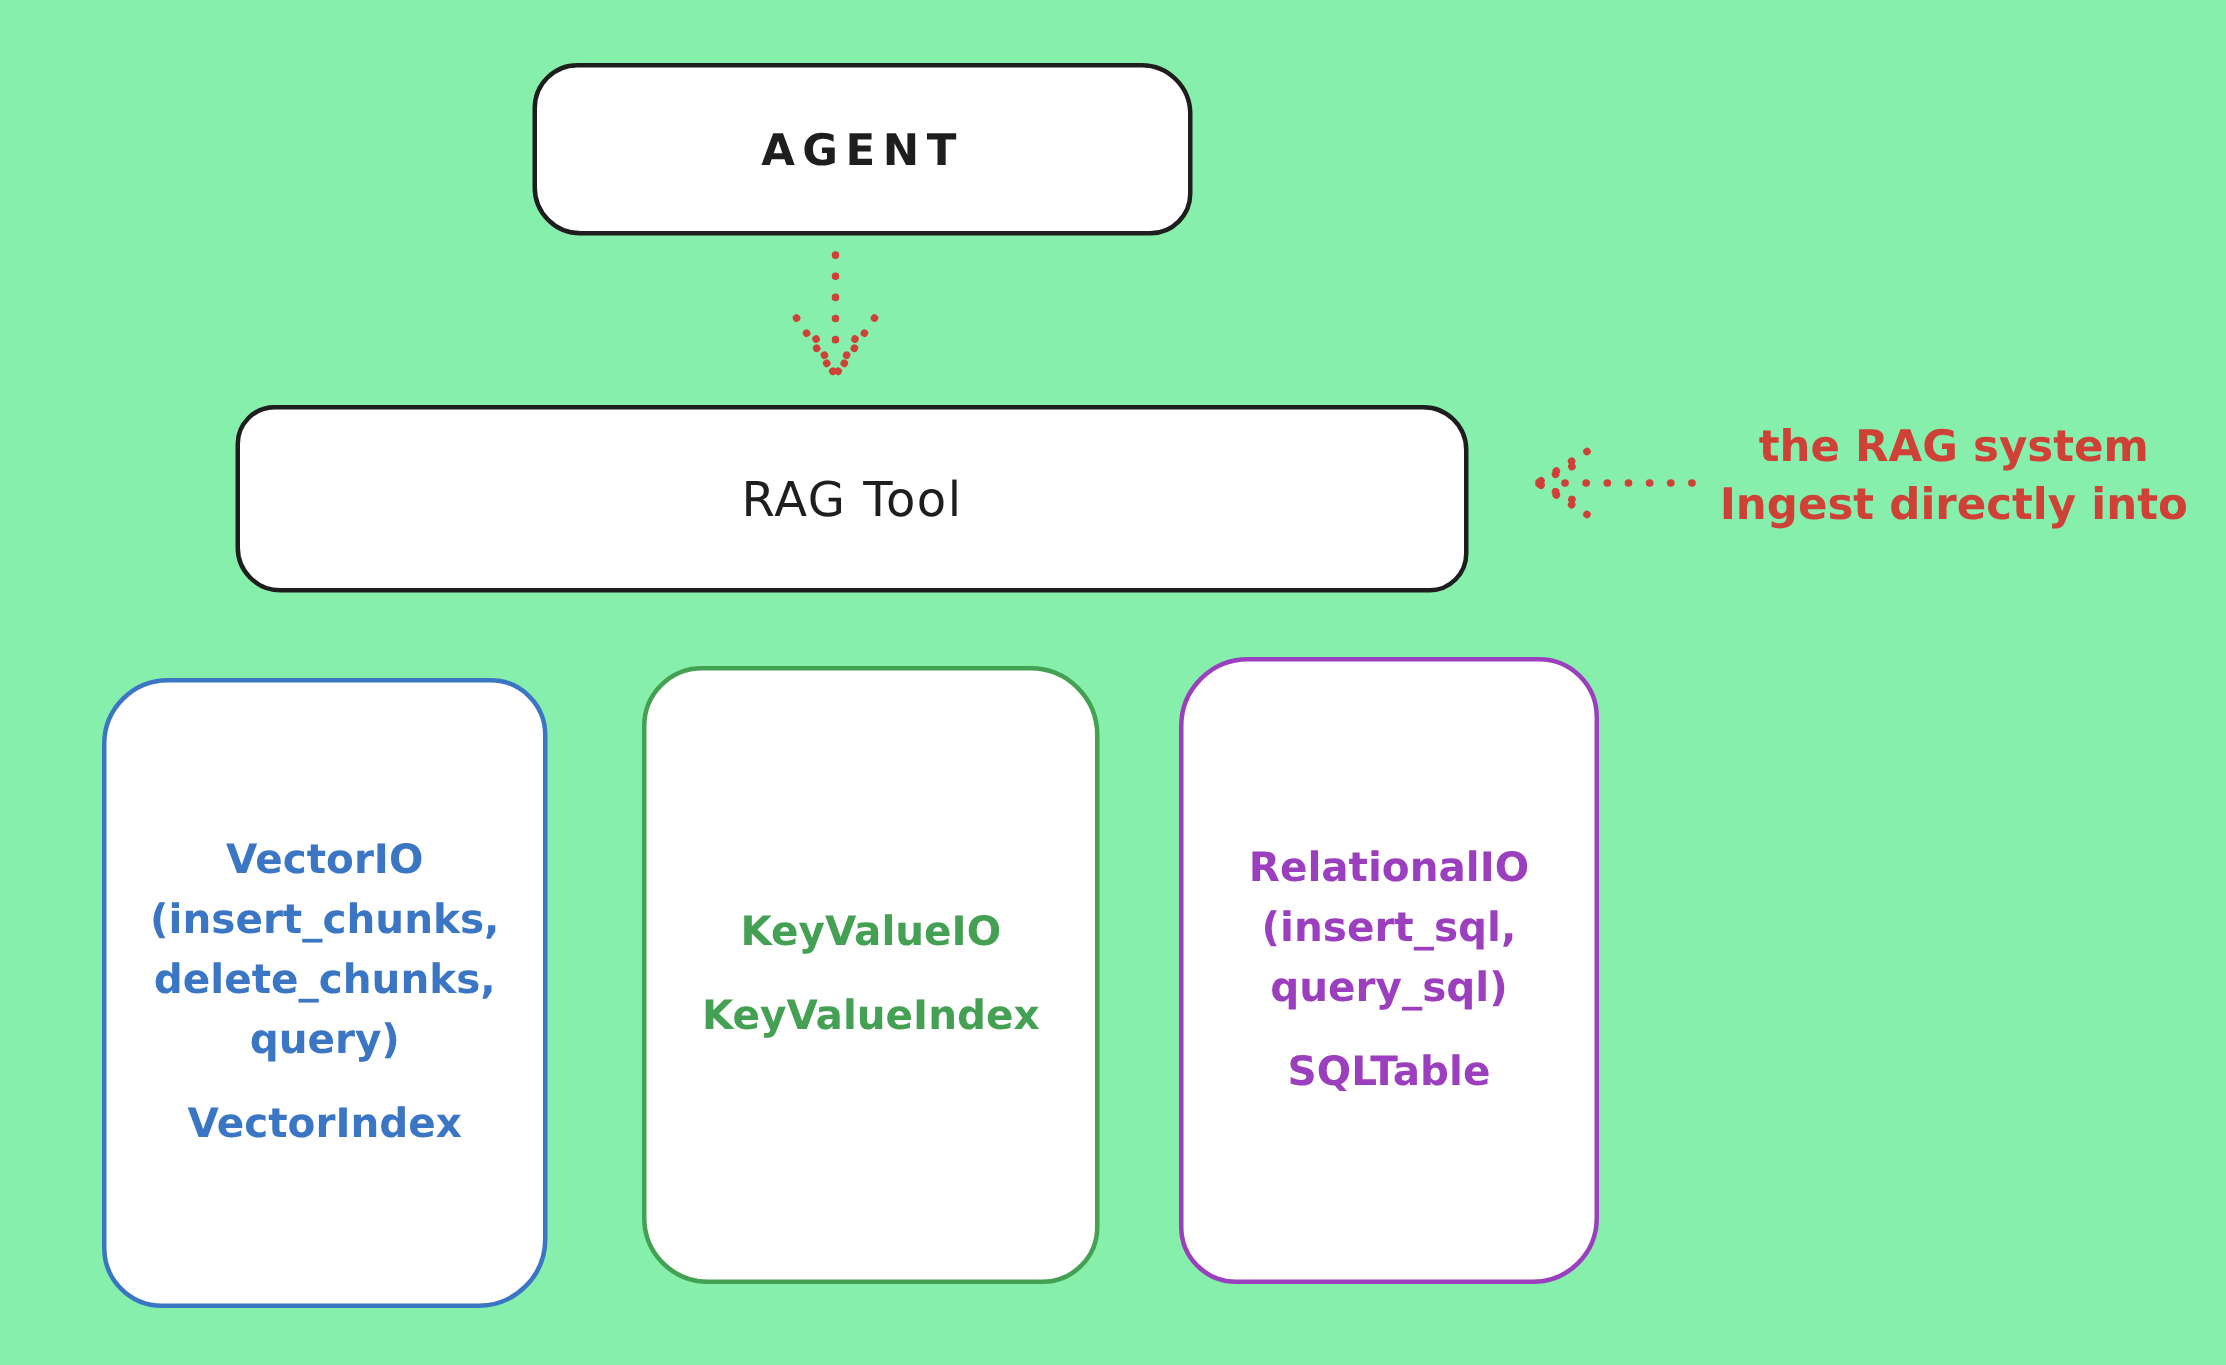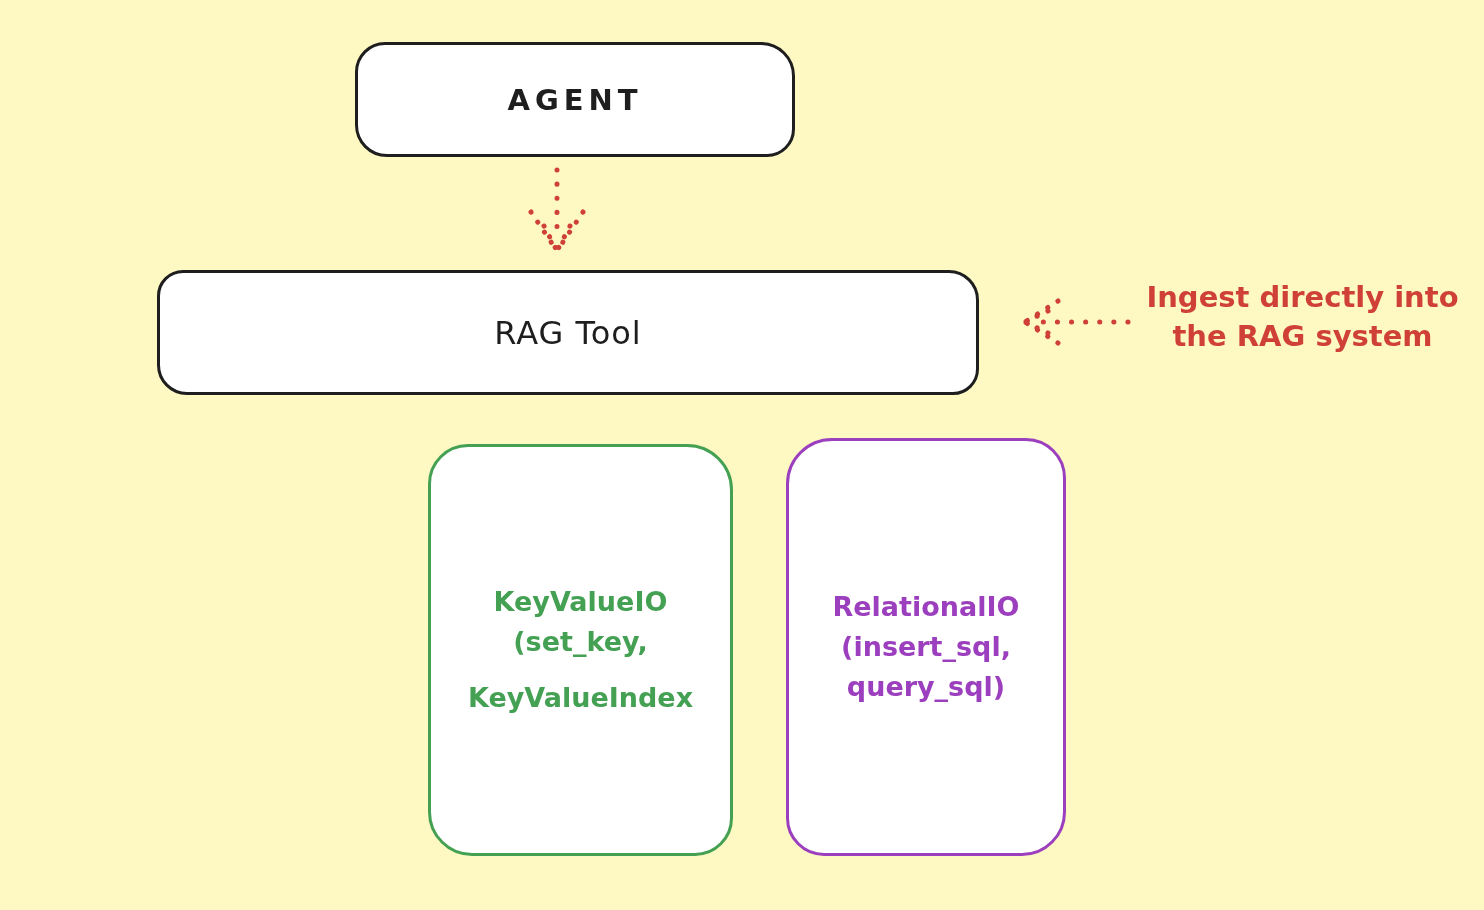--- a/index.html
+++ b/index.html
@@ -5,21 +5,21 @@
   html, body {
     margin: 0;
     padding: 0;
     background: #ffffff;
     font-family: "DejaVu Sans", "Liberation Sans", sans-serif;
   }
   .canvas {
     position: relative;
     width: 1484px;
     height: 910px;
-    background: #fef9c3;
+    background: #86efac;
     overflow: hidden;
   }
   .node {
     position: absolute;
     box-sizing: border-box;
     background: #ffffff;
     display: flex;
     align-items: center;
     justify-content: center;
   }
@@ -113,40 +113,49 @@
 <div class="canvas">
 
   <div class="node node-agent">
     <span class="label">AGENT</span>
   </div>
 
   <div class="node node-ragtool">
     <span class="label">RAG Tool</span>
   </div>
 
+  <div class="node store node-vector">
+    <span class="body">
+      <span class="line">VectorIO</span>
+      <span class="line">(insert_chunks,</span>
+      <span class="line">delete_chunks,</span>
+      <span class="line">query)</span>
+    </span>
+    <span class="footer">VectorIndex</span>
+  </div>
 
   <div class="node store node-keyvalue">
     <span class="body">
       <span class="line">KeyValueIO</span>
-      <span class="line">(set_key,</span>
     </span>
     <span class="footer">KeyValueIndex</span>
   </div>
 
   <div class="node store node-relational">
     <span class="body">
       <span class="line">RelationalIO</span>
       <span class="line">(insert_sql,</span>
       <span class="line">query_sql)</span>
     </span>
+    <span class="footer">SQLTable</span>
   </div>
 
   <div class="annotation">
+    <span class="line">the RAG system</span>
     <span class="line">Ingest directly into</span>
-    <span class="line">the RAG system</span>
   </div>
 
   <svg class="arrows" viewBox="0 0 1484 910">
 
     <g>
       <line class="dotline" x1="557" y1="170" x2="557" y2="232"></line>
       <path class="dothead" d="M531 212 L557 251 M583 212 L557 251"></path>
       <path class="dothead" d="M544 226 L557 251 M570 226 L557 251"></path>
     </g>
 

